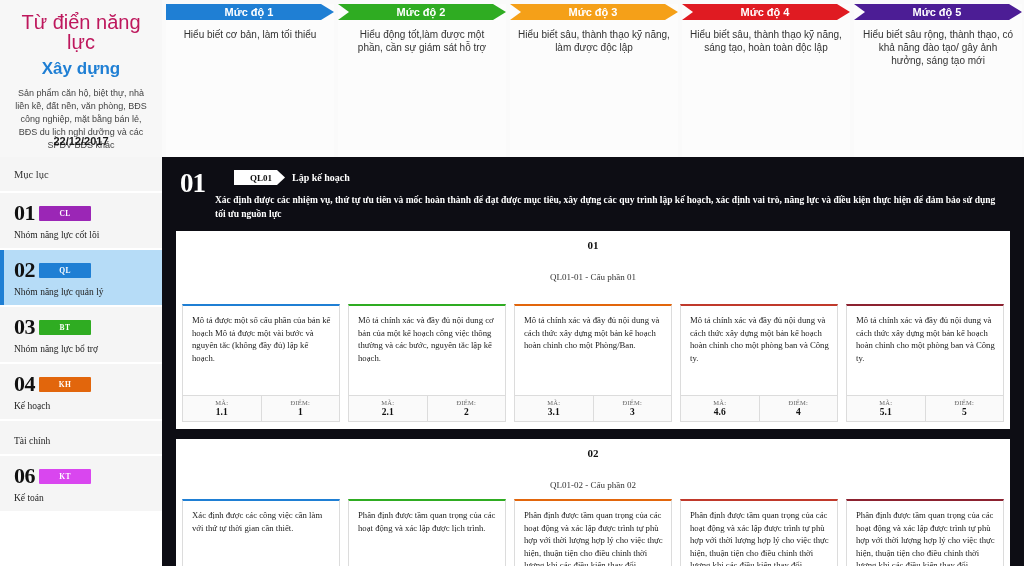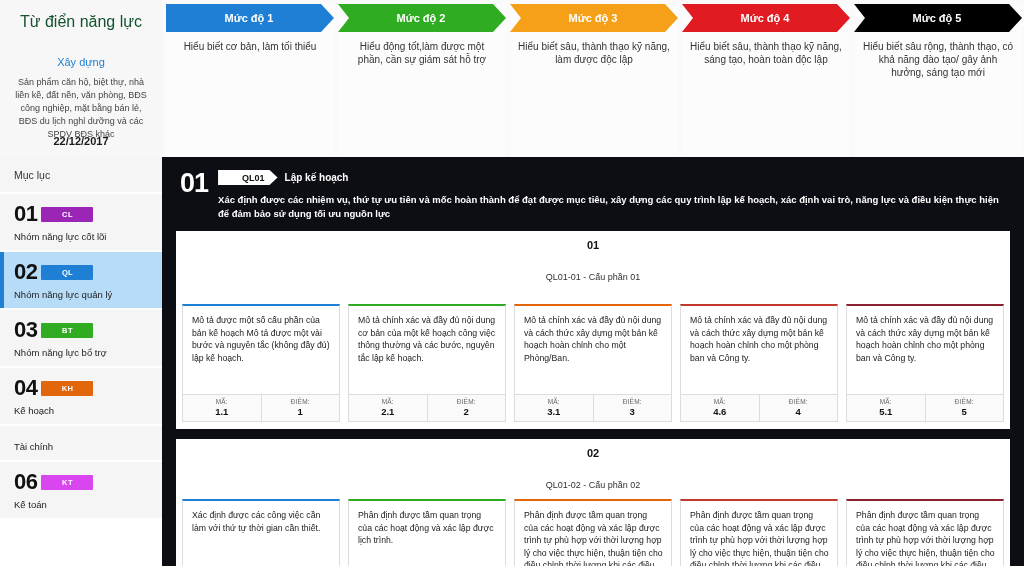--- a/index.html
+++ b/index.html
@@ -25,31 +25,31 @@
   }
   .brand-panel {
     width: 162px;
     flex: 0 0 162px;
     background: #f7f7f7;
     padding: 8px 10px 0 10px;
     text-align: center;
     position: relative;
   }
   .brand-title {
-    font-size: 16px;
-    color: #14532d;
+    font-size: 20px;
+    color: #be185d;
     font-weight: 400;
     line-height: 20px;
     margin-top: 4px;
   }
   .brand-sub {
-    font-size: 11px;
+    font-size: 17px;
     color: #1f7fd4;
-    font-weight: 400;
-    margin-top: 24px;
+    font-weight: 700;
+    margin-top: 7px;
   }
   .brand-desc {
     font-size: 9px;
     color: #444;
     line-height: 13px;
     margin-top: 8px;
     padding: 0 4px;
   }
   .brand-date {
     position: absolute;
@@ -69,21 +69,21 @@
     position: relative;
   }
   .level-col {
     flex: 1 1 0;
     background: #fcfcfc;
     display: flex;
     flex-direction: column;
     min-width: 0;
   }
   .level-chip {
-    height: 28px;
+    height: 16px;
     position: relative;
     display: flex;
     align-items: center;
     justify-content: center;
     color: #ffffff;
     font-size: 11px;
     font-weight: 700;
     padding-left: 12px;
     padding-right: 14px;
     clip-path: polygon(0 0, calc(100% - 13px) 0, 100% 50%, calc(100% - 13px) 100%, 0 100%, 11px 50%);
@@ -97,20 +97,21 @@
     line-height: 13px;
     padding: 8px 8px 0 8px;
     text-align: center;
   }
 
   
   .body-row {
     display: flex;
     flex: 1 1 auto;
     min-height: 0;
+    font-family: Liberation Serif, serif;
   }
 
   
   .sidebar {
     width: 162px;
     flex: 0 0 162px;
     background: #ffffff;
     overflow: hidden;
   }
   .nav-item {
@@ -191,22 +192,23 @@
   .main-head-right { flex: 1 1 auto; min-width: 0; }
   .code-row { display: flex; align-items: center; gap: 7px; }
   .code-chip {
     background: #ffffff;
     color: #111;
     font-size: 9px;
     font-weight: 700;
     height: 15px;
     display: flex;
     align-items: center;
-    padding: 0 13px 0 24px;
+    padding: 0 13px 0 16px;
     clip-path: polygon(0 0, calc(100% - 8px) 0, 100% 50%, calc(100% - 8px) 100%, 0 100%);
+    margin-left: 19px;
   }
   .code-title {
     color: #ffffff;
     font-size: 10px;
     font-weight: 700;
   }
   .main-desc {
     color: #ffffff;
     font-size: 9.5px;
     font-weight: 700;
@@ -296,21 +298,21 @@
         </div>
         <div class="level-col">
           <div class="level-chip" style="background: rgb(245, 160, 24);">Mức độ 3</div>
           <div class="level-desc">Hiểu biết sâu, thành thạo kỹ năng, làm được độc lập</div>
         </div>
         <div class="level-col">
           <div class="level-chip" style="background: rgb(224, 27, 34);">Mức độ 4</div>
           <div class="level-desc">Hiểu biết sâu, thành thạo kỹ năng, sáng tạo, hoàn toàn độc lập</div>
         </div>
         <div class="level-col">
-          <div class="level-chip" style="background: #000000;">Mức độ 5</div>
+          <div class="level-chip" style="background: #4c1d95;">Mức độ 5</div>
           <div class="level-desc">Hiểu biết sâu rộng, thành thạo, có khả năng đào tạo/ gây ảnh hưởng, sáng tạo mới</div>
         </div>
       </div>
   </div>
 
   <div class="body-row">
 
     <div class="sidebar">
       <div class="nav-item plain">
         <div class="nav-toc">Mục lục</div>

